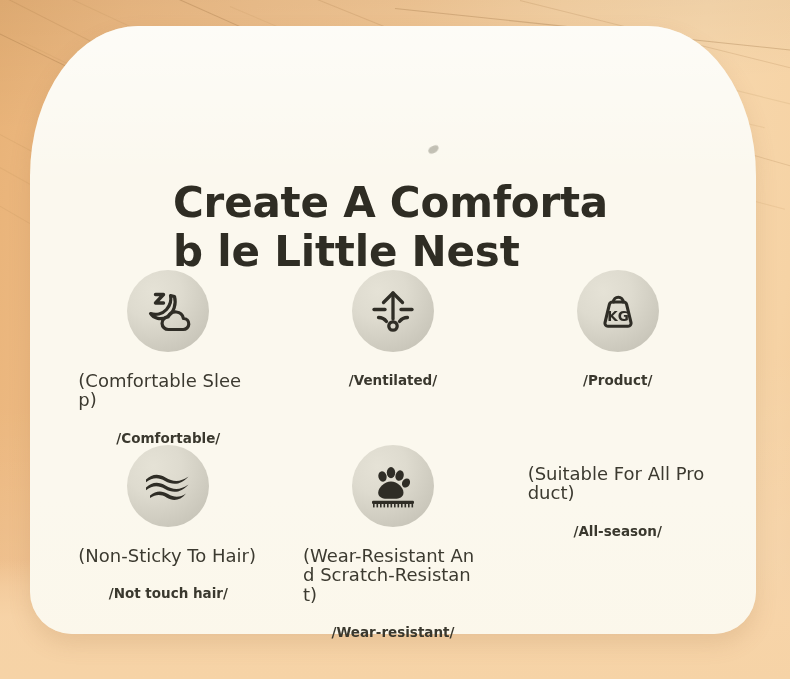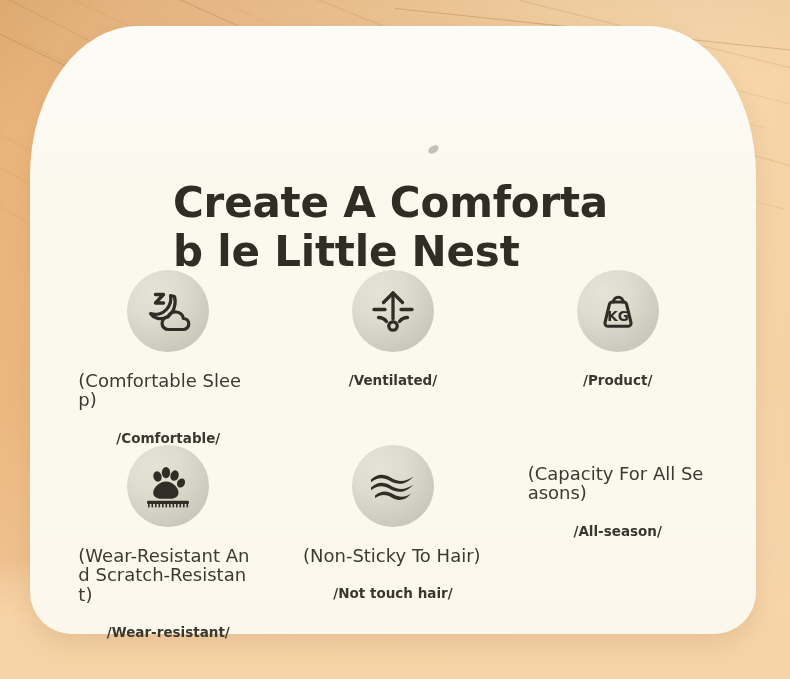--- a/index.html
+++ b/index.html
@@ -297,20 +297,32 @@
               <path d="M20.5 17 h11 a3.2 3.2 0 0 1 3.1 2.4 l4.4 18.2 a3 3 0 0 1 -2.9 3.7 H15.9 a3 3 0 0 1 -2.9 -3.7 l4.4 -18.2 a3.2 3.2 0 0 1 3.1 -2.4 Z"></path>
 
               <text x="26" y="35.5" font-family="DejaVu Sans, Liberation Sans, sans-serif" font-size="13.5" font-weight="700" fill="#2f2d26" stroke="none" text-anchor="middle">KG</text>
             </svg>
           </div>
           <div class="feature-sub">/Product/</div>
         </div>
 
         <div class="feature">
           <div class="icon-circle">
+            <svg width="56" height="56" viewBox="0 0 56 56" fill="#2f2d26" stroke="none">
+              <path d="M6 21.5 C12 15.5 19 15.5 25.5 19.5 C33 24 40 24.5 48.5 18.5 C41 27 33 27.5 25 23 C18.5 19.3 12.5 19.3 6 24.3 Z"></path>
+              <path d="M6 29.5 C12 23.5 19 23.5 25.5 27.5 C33 32 40 32.5 48.5 26.5 C41 35 33 35.5 25 31 C18.5 27.3 12.5 27.3 6 32.3 Z"></path>
+              <path d="M10 37.5 C16 32.5 22 32.5 28 36 C34.5 39.8 40 39.5 46 35.5 C40 43 33 43.5 26.5 39.5 C21 36.2 16 36.2 10 40 Z"></path>
+            </svg>
+          </div>
+          <div class="feature-title">(Non-Sticky To Hair)</div>
+          <div class="feature-sub">/Not touch hair/</div>
+        </div>
+
+        <div class="feature">
+          <div class="icon-circle">
             <svg width="54" height="54" viewBox="0 0 54 54" fill="#2f2d26" stroke="none">
 
               <ellipse cx="16.5" cy="17.5" rx="4.1" ry="5.3" transform="rotate(-16 16.5 17.5)"></ellipse>
               <ellipse cx="25" cy="13.6" rx="4.2" ry="5.6"></ellipse>
               <ellipse cx="33.6" cy="16.6" rx="4.1" ry="5.3" transform="rotate(16 33.6 16.6)"></ellipse>
               <ellipse cx="40" cy="24" rx="3.8" ry="4.8" transform="rotate(30 40 24)"></ellipse>
 
               <path d="M25 22.5 C31.5 22.5 37.5 28.5 37.5 33.8 C37.5 38.2 33.2 39.8 29 39.8 h-8.5 C16.3 39.8 12.2 38 12.2 33.8 C12.2 28.5 18.5 22.5 25 22.5 Z"></path>
 
               <rect x="6" y="41.8" width="42" height="3.2" rx="1.2"></rect>
@@ -328,32 +340,20 @@
                 <rect x="42" y="45" width="1.6" height="3.4"></rect>
                 <rect x="45.5" y="45" width="1.6" height="3.4"></rect>
               </g>
             </svg>
           </div>
           <div class="feature-title">(Wear-Resistant And Scratch-Resistant)</div>
           <div class="feature-sub">/Wear-resistant/</div>
         </div>
 
         <div class="feature">
-          <div class="icon-circle">
-            <svg width="56" height="56" viewBox="0 0 56 56" fill="#2f2d26" stroke="none">
-              <path d="M6 21.5 C12 15.5 19 15.5 25.5 19.5 C33 24 40 24.5 48.5 18.5 C41 27 33 27.5 25 23 C18.5 19.3 12.5 19.3 6 24.3 Z"></path>
-              <path d="M6 29.5 C12 23.5 19 23.5 25.5 27.5 C33 32 40 32.5 48.5 26.5 C41 35 33 35.5 25 31 C18.5 27.3 12.5 27.3 6 32.3 Z"></path>
-              <path d="M10 37.5 C16 32.5 22 32.5 28 36 C34.5 39.8 40 39.5 46 35.5 C40 43 33 43.5 26.5 39.5 C21 36.2 16 36.2 10 40 Z"></path>
-            </svg>
-          </div>
-          <div class="feature-title">(Non-Sticky To Hair)</div>
-          <div class="feature-sub">/Not touch hair/</div>
-        </div>
-
-        <div class="feature">
-          <div class="feature-title">(Capacity For All Seasons)</div>
+          <div class="feature-title">(Suitable For All Product)</div>
           <div class="feature-sub">/All-season/</div>
         </div>
 
       </div>
     </div>
   </div>
 </div>
 
 </body></html>

